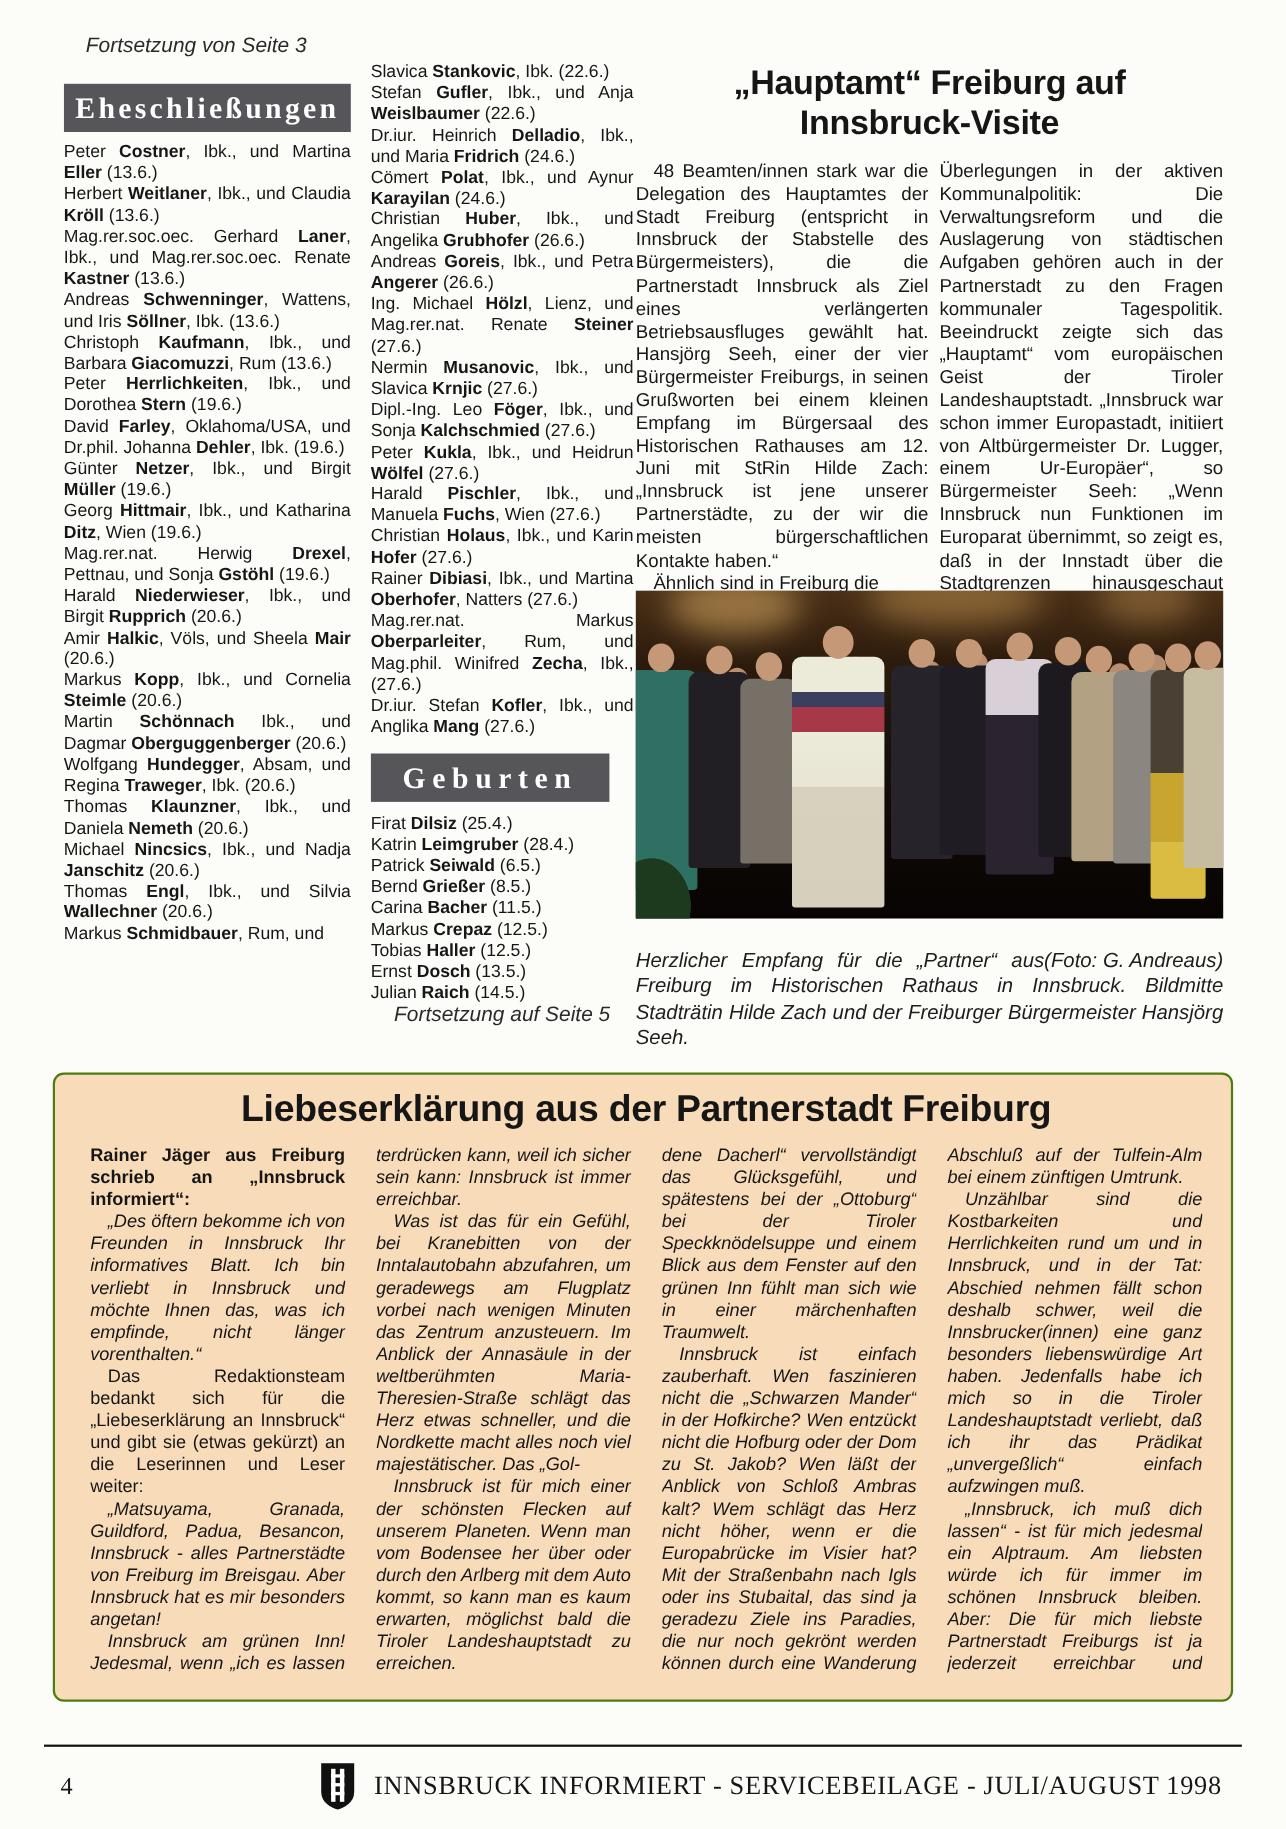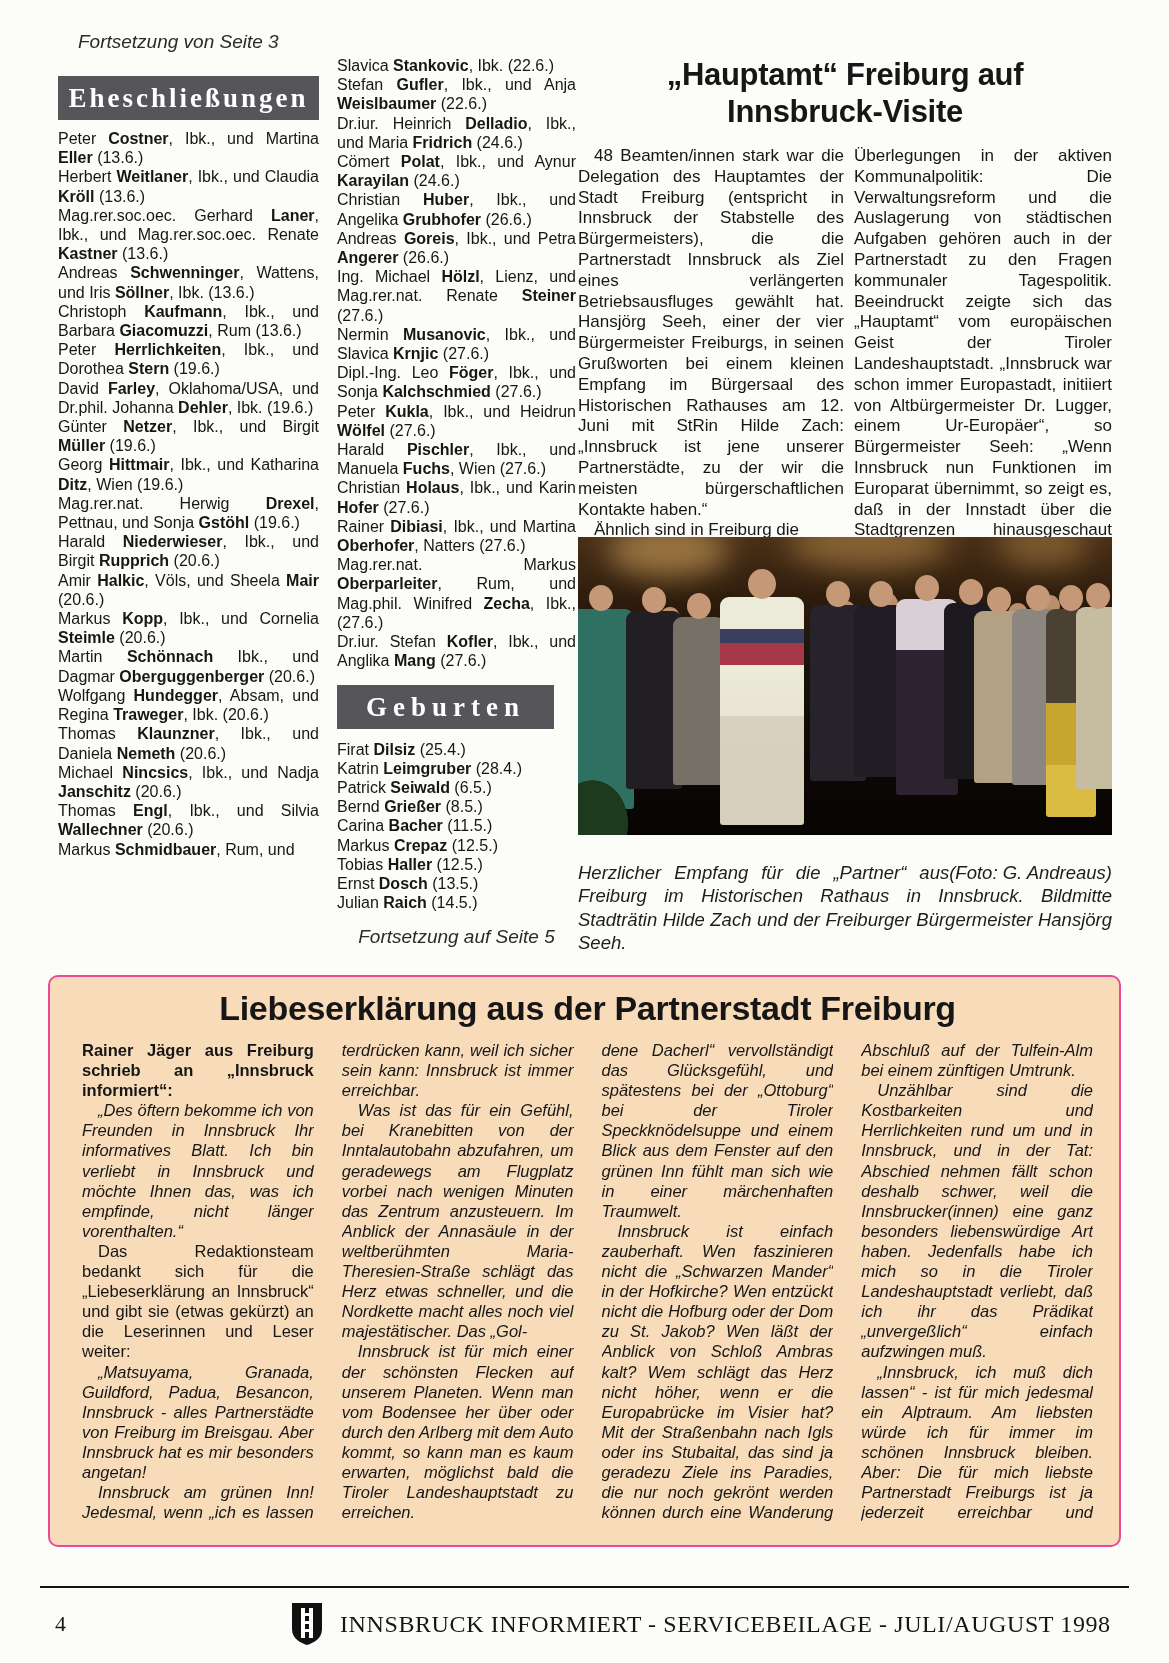--- a/index.html
+++ b/index.html
@@ -17,21 +17,21 @@
 
   
   .entry-list{font-size:16px;line-height:19.2px;text-align:justify;}
   .entry{margin:0;}
   .entry b{font-weight:700;}
 
   .col-left{position:absolute;left:58px;top:76px;width:261px;height:892px;overflow:hidden;}
   .col-left .entry-list{margin-top:9px;}
   .col-mid{position:absolute;left:337px;top:56px;width:239px;height:900px;overflow:hidden;}
   .births-bar{width:217px;margin:14px 0 11px 0;letter-spacing:6px;}
-  .cont-bottom{margin-top:14px;text-align:center;}
+  .cont-bottom{margin-top:0;text-align:center;}
 
   
   .article{position:absolute;left:578px;top:56px;width:534px;height:860px;}
   .article-title{margin:0;font-size:31px;line-height:37px;font-weight:700;text-align:center;
                  letter-spacing:-0.3px;}
   .article-title span{display:block;}
   .article-col{position:absolute;top:90px;height:394px;overflow:hidden;font-size:17px;
                line-height:20.8px;text-align:justify;}
   .article-col p{margin:0;}
   .article-col p + p{text-indent:16px;}
@@ -70,21 +70,21 @@
   .bh4{left:300px;top:56px;}.bh5{left:430px;top:66px;}.bh6{left:462px;top:58px;}
   .plant{position:absolute;left:-8px;bottom:-10px;width:64px;height:72px;
          background:radial-gradient(ellipse at 35% 70%,#1d3a1e 0 60%,transparent 61%);}
 
   .caption{position:absolute;left:0;top:786px;width:534px;font-style:italic;font-size:18.5px;
            line-height:23.5px;text-align:justify;color:#1d1d1d;}
   .caption .credit{float:right;}
 
   
   .lovebox{position:absolute;left:48px;top:975px;width:1073px;height:572px;background:#f8dcba;
-           border:2px solid #ec4899;border-radius:10px;box-sizing:border-box;padding:8px 26px 0 32px;}
+           border:2px solid #4d7c0f;border-radius:10px;box-sizing:border-box;padding:8px 26px 0 32px;}
   .love-title{margin:4px 0 12px 0;font-size:34px;font-weight:700;text-align:center;letter-spacing:-0.3px;}
   .love-cols{display:grid;grid-template-columns:repeat(4,1fr);column-gap:28px;height:482px;overflow:hidden;}
   .love-col{overflow:hidden;font-size:16.5px;line-height:20.1px;text-align:justify;}
   .love-col p{margin:0;font-style:italic;}
   .love-col p + p{text-indent:16px;}
   .love-col .st-bold{font-style:normal;font-weight:700;}
   .love-col .st-roman{font-style:normal;}
 
   
   .footer-rule{position:absolute;left:40px;top:1586px;width:1089px;height:2px;background:#111;}

